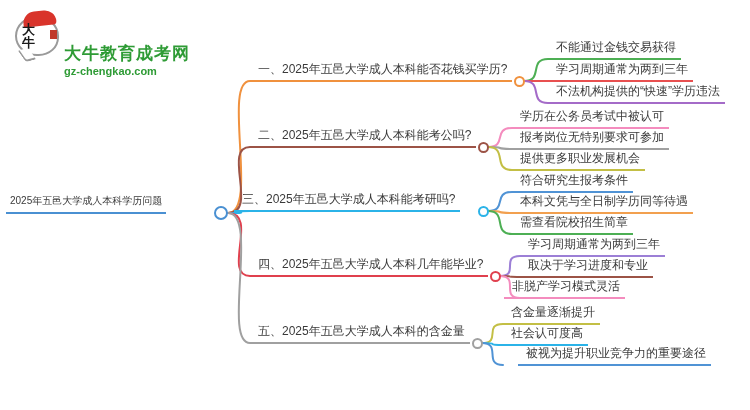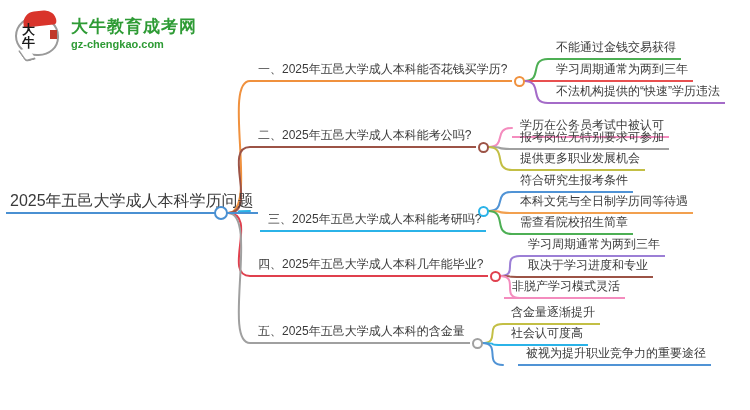--- a/index.html
+++ b/index.html
@@ -2,21 +2,21 @@
 <html><head>
 <meta charset="utf-8">
 <title>Mind Map</title>
 <style>
   html,body { margin:0; padding:0; background:#fff; }
   #stage {
     position:relative; width:750px; height:410px; background:#ffffff;
     font-family:"Liberation Sans","DejaVu Sans",sans-serif; overflow:hidden;
   }
   
-  .logo { position:absolute; left:14px; top:10px; display:flex; align-items:center; gap:9px; }
+  .logo { position:absolute; left:14px; top:10px; display:flex; gap:2px; }
   .logo-badge { position:relative; width:48px; height:48px; }
   .bubble {
     position:absolute; left:1px; top:6px; width:40px; height:36px; background:#fff;
     border:2px solid #9a9a9a; border-radius:50% 50% 46% 50%;
   }
   .bubble:after {
     content:""; position:absolute; left:4px; bottom:-7px; width:10px; height:10px;
     background:#fff; border-left:2px solid #9a9a9a; border-bottom:2px solid #9a9a9a;
     transform:skewX(24deg) rotate(-14deg); border-radius:0 0 0 4px;
   }
@@ -24,30 +24,30 @@
     position:absolute; left:9px; top:1px; width:33px; height:15px;
     background:#D9342B; border-radius:17px 17px 5px 3px; transform:rotate(-6deg);
   }
   .daniu {
     position:absolute; left:8px; top:13px; width:15px;
     font-family:"DejaVu Serif","Liberation Serif",serif;
     font-weight:bold; font-size:13px; line-height:13px; color:#1b1b1b;
     word-break:break-all;
   }
   .seal { position:absolute; right:5px; top:20px; width:7px; height:9px; background:#C0392B; }
-  .logo-text { display:flex; flex-direction:column; }
+  .logo-text { display:flex; flex-direction:column;margin-top:34px; }
   .logo-title { color:#2E9B35; font-weight:bold; font-size:17px; letter-spacing:1px; line-height:20px; }
   .logo-domain { color:#2E9B35; font-weight:bold; font-size:11px; line-height:15px; }
   
   .node {
     position:absolute; white-space:nowrap; color:#3a3a3a;
     font-size:12px; line-height:16px; padding:0 5px 3px 8px;
     border-bottom:2px solid #a21caf;
   }
-  .root { font-size:16px; line-height:17px; padding:0 4px 3px 4px; }
+  .root { font-size:10px; line-height:17px; padding:0 4px 3px 4px; }
   .dot { position:absolute; background:#fff; border:2px solid #888; border-radius:50%; box-sizing:border-box; }
   #connectors { position:absolute; left:0; top:0; pointer-events:none; }
 </style>
 </head>
 <body>
 
 <div id="stage">
 
   <svg id="connectors" width="750" height="410" viewBox="0 0 750 410">
       <path d="M 228 213 C 259 213, 222 81, 250 81" fill="none" stroke="#F0913E" stroke-width="2" stroke-linecap="round"></path>
@@ -86,25 +86,25 @@
   </div>
 
   <div class="node root" style="border-bottom-color: rgb(74, 144, 210); left: 6px; top: 192px;">2025年五邑大学成人本科学历问题</div>
 
   <div class="node branch" style="border-bottom-color: rgb(240, 145, 62); left: 250px; top: 61px;">一、2025年五邑大学成人本科能否花钱买学历?</div>
   <div class="node leaf" style="border-bottom-color: rgb(77, 175, 84); left: 548px; top: 39px;">不能通过金钱交易获得</div>
   <div class="node leaf" style="border-bottom-color: rgb(232, 80, 80); left: 548px; top: 61px;">学习周期通常为两到三年</div>
   <div class="node leaf" style="border-bottom-color: rgb(164, 107, 200); left: 548px; top: 83px;">不法机构提供的“快速”学历违法</div>
 
   <div class="node branch" style="border-bottom-color: rgb(156, 83, 70); left: 250px; top: 127px;">二、2025年五邑大学成人本科能考公吗?</div>
-  <div class="node leaf" style="border-bottom-color: rgb(244, 140, 190); left: 512px; top: 117px;">学历在公务员考试中被认可</div>
+  <div class="node leaf" style="border-bottom-color: rgb(244, 140, 190); left: 512px; top: 108px;">学历在公务员考试中被认可</div>
   <div class="node leaf" style="border-bottom-color: rgb(160, 160, 160); left: 512px; top: 129px;">报考岗位无特别要求可参加</div>
   <div class="node leaf" style="border-bottom-color: rgb(195, 191, 69); left: 512px; top: 150px;">提供更多职业发展机会</div>
 
-  <div class="node branch" style="border-bottom-color: rgb(43, 179, 232); left: 260px; top: 191px; margin-top: 20px;">三、2025年五邑大学成人本科能考研吗?</div>
+  <div class="node branch" style="border-bottom-color: rgb(43, 179, 232); left: 234px; top: 191px;">三、2025年五邑大学成人本科能考研吗?</div>
   <div class="node leaf" style="border-bottom-color: rgb(80, 147, 213); left: 512px; top: 172px;">符合研究生报考条件</div>
   <div class="node leaf" style="border-bottom-color: rgb(242, 160, 79); left: 512px; top: 193px;">本科文凭与全日制学历同等待遇</div>
   <div class="node leaf" style="border-bottom-color: rgb(77, 175, 84); left: 512px; top: 214px;">需查看院校招生简章</div>
 
   <div class="node branch" style="border-bottom-color: rgb(224, 64, 78); left: 250px; top: 256px;">四、2025年五邑大学成人本科几年能毕业?</div>
   <div class="node leaf" style="border-bottom-color: rgb(156, 127, 214); left: 520px; top: 236px; text-align: center;">学习周期通常为两到三年</div>
   <div class="node leaf" style="border-bottom-color: rgb(156, 83, 70); left: 520px; top: 257px;">取决于学习进度和专业</div>
   <div class="node leaf" style="border-bottom-color: rgb(244, 140, 190); left: 504px; top: 278px;">非脱产学习模式灵活</div>
 
   <div class="node branch" style="border-bottom-color: rgb(160, 160, 160); left: 250px; top: 323px;">五、2025年五邑大学成人本科的含金量</div>

